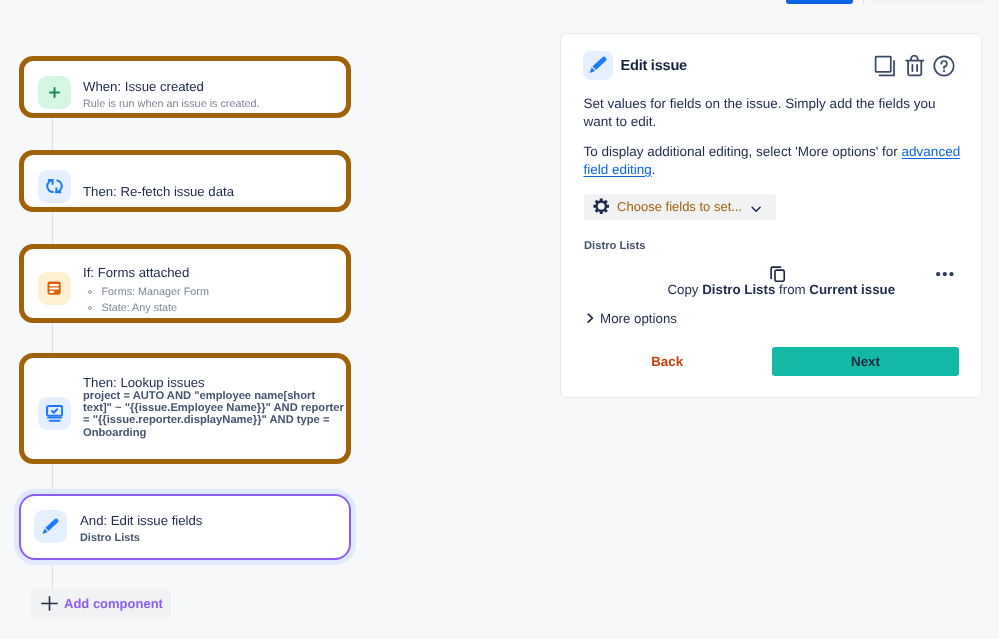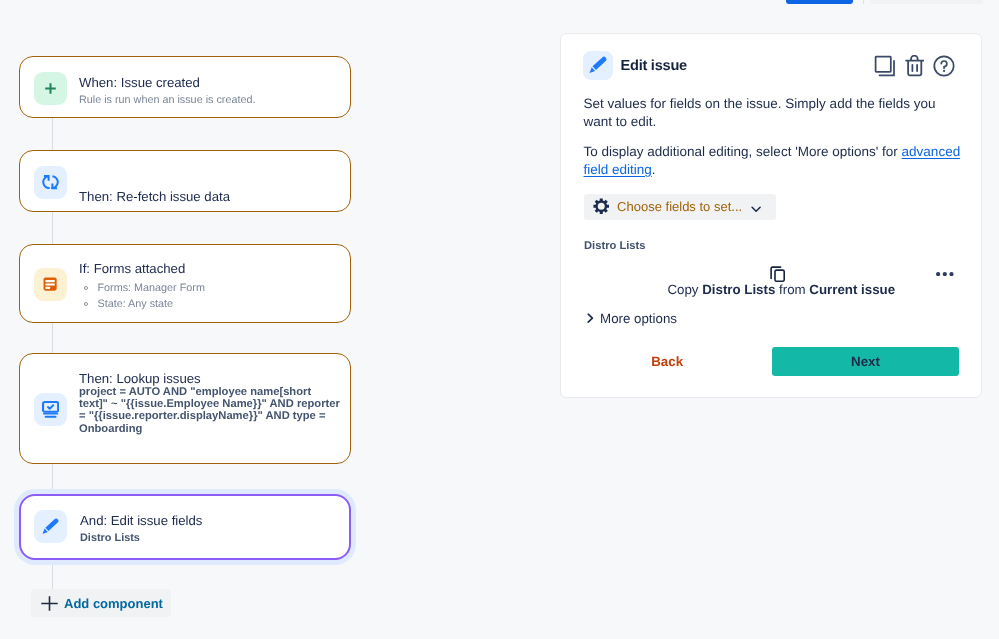--- a/index.html
+++ b/index.html
@@ -11,21 +11,21 @@
     overflow: hidden;
     position: relative;
     -webkit-font-smoothing: antialiased; text-rendering: geometricPrecision;
   }
   .topbtn-blue { position:absolute; left:785.5px; top:-28px; width:67.5px; height:32px; background:#0c66e4; border-radius:3px; }
   .topbtn-grey { position:absolute; left:869.5px; top:-28px; width:113.7px; height:32px; background:#f1f2f4; border-radius:3px; }
   .topdivider { position:absolute; left:862.5px; top:-18px; width:1.2px; height:22px; background:#dcdfe4; }
 
   .connector { position:absolute; left:52px; width:1.4px; background:#d8dce3; }
 
-  .card { position:absolute; left:19px; width:332px; background:#fff; border:1px solid #a16207;
+  .card { position:absolute; left:19px; width:332px; background:#fff; border:5px solid #a16207;
           border-radius:14px; }
   .ic { position:absolute; left:14px; width:33px; height:33px; border-radius:9px;
         display:flex; align-items:center; justify-content:center; }
   .ic-green { background:#d5f6e3; }
   .ic-blue  { background:#e4efff; }
   .ic-yellow{ background:#fdf1d4; }
   .ic-yellow svg { position:relative; left:0px; top:-0.6px; }
   .txt { position:absolute; left:59px; }
   .t1 { font-size:13.2px; color:#202d4f; line-height:14px; }
   .t2 { font-size:10.8px; color:#7b8698; line-height:14px; margin-top:3px; }
@@ -33,21 +33,21 @@
   .bullets { margin:4px 16px 0 0; padding:0; list-style:none; }
   .bullets li { font-size:10.8px; color:#7b8698; line-height:16px; padding-left:18.5px; position:relative; }
   .bullets li::before { content:""; position:absolute; left:4.7px; top:6px; width:2.6px; height:2.6px;
       border:1px solid #8b94a5; border-radius:50%; }
   .jql { font-size:11.2px; color:#44546f; font-weight:bold; line-height:12.2px; width:262px; }
 
   .card-sel { border:2px solid #8b5cf6; border-radius:16px; box-shadow:0 0 0 5px #dfeaff; }
 
   .addcomp { position:absolute; left:30.5px; top:589.4px; width:140.5px; height:27.6px; background:#f1f2f4;
              border-radius:3px; display:flex; align-items:center; padding-left:10px; }
-  .addcomp .lbl { font-size:13px; font-weight:bold; color:#0369a1; margin-left:6.5px; position:relative; top:0.2px; }
+  .addcomp .lbl { font-size:13px; font-weight:bold; color:#8b5cf6; margin-left:6.5px; position:relative; top:0.2px; }
 
   .panel { position:absolute; left:560px; top:33px; width:422px; height:365px; background:#fff;
            border:1px solid #e9eaee; border-radius:6px; }
   .p-head { position:absolute; left:22px; top:17px; display:flex; align-items:center; }
   .p-head .pic { width:30px; height:29px; border-radius:8px; background:#e4efff; display:flex;
                  align-items:center; justify-content:center; }
   .p-title { font-size:14.6px; font-weight:bold; color:#16243f; margin-left:7.5px;
              letter-spacing:-0.25px; position:relative; top:0.5px; }
   .p-actions { position:absolute; left:313.3px; top:21px; display:flex; align-items:flex-start; }
   .p-actions .act { display:block; line-height:0; }
@@ -106,21 +106,21 @@
 
 <div class="card" style="top:150px;height:62px">
   <div class="ic ic-blue" style="top:14.5px">
     <svg width="17" height="17" viewBox="0 0 17 17" fill="none" stroke="#1d7afc" stroke-width="2.0">
       <path d="M6.6 2.2 A5.6 5.6 0 0 0 7.7 14.0"></path>
       <path d="M1.9 2.0h4.7v4.7" stroke-linejoin="miter"></path>
       <path d="M10.4 2.2 A5.6 5.6 0 0 1 9.3 14.0"></path>
       <path d="M15.1 14.2h-4.7V9.5" stroke-linejoin="miter"></path>
     </svg>
   </div>
-  <div class="txt" style="top:39px">
+  <div class="txt" style="top:30px">
     <div class="t1">Then: Re-fetch issue data</div>
   </div>
 </div>
 
 <div class="card" style="top:244px;height:79px">
   <div class="ic ic-yellow" style="top:23px">
     <svg width="14.2" height="14.2" viewBox="0 0 16 16">
       <rect x="0.6" y="0.6" width="14.8" height="14.8" rx="2.3" fill="#e05e05"></rect>
       <rect x="2.7" y="3.5" width="10.6" height="2.4" rx="0.5" fill="#fff"></rect>
       <rect x="2.7" y="7.3" width="10.6" height="2.4" rx="0.5" fill="#fff"></rect>

